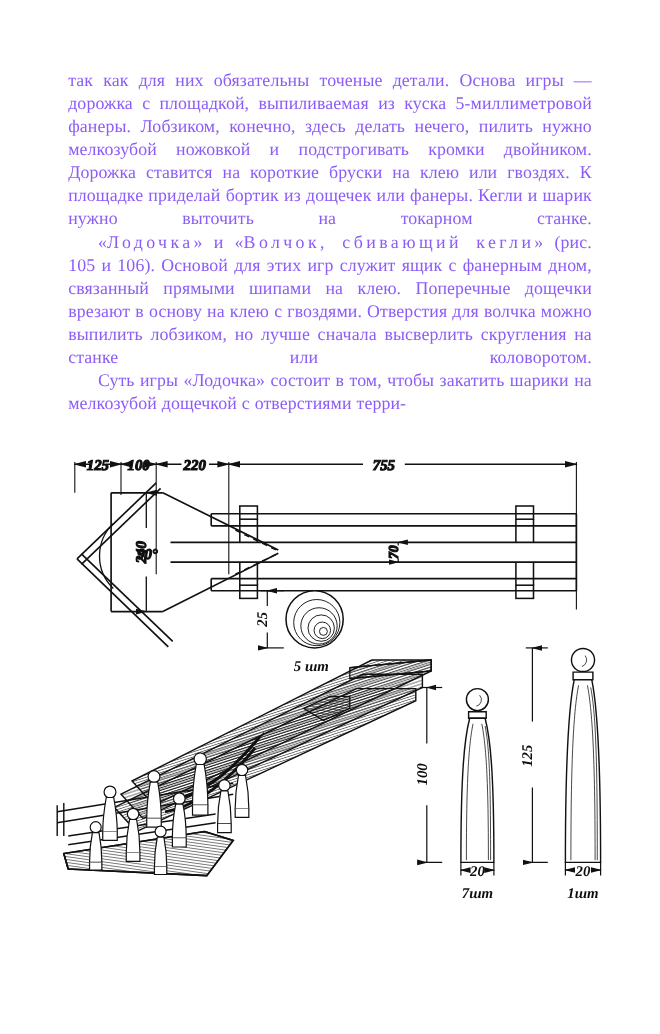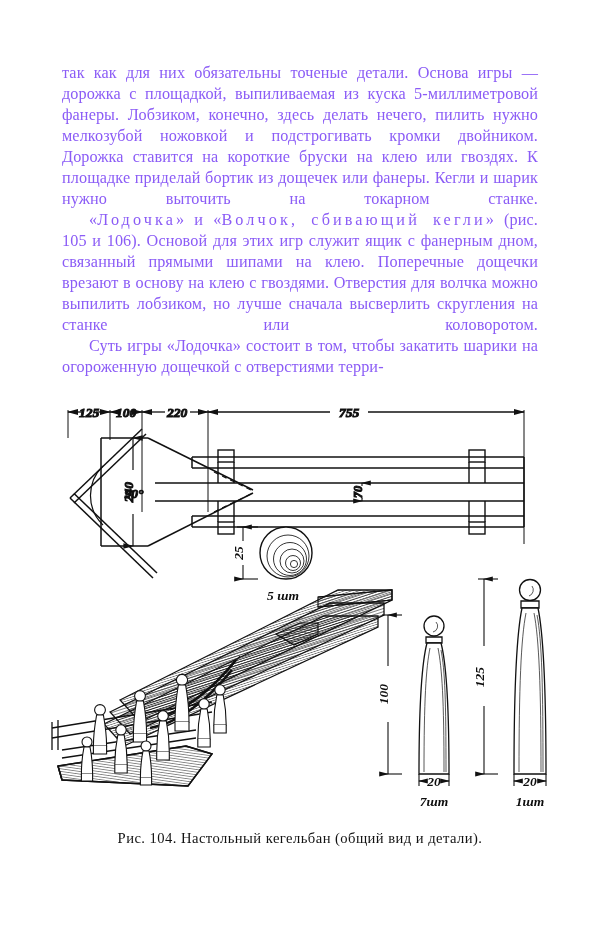--- a/index.html
+++ b/index.html
@@ -47,21 +47,21 @@
     text-indent: 27px;
   }
   .sp {
     letter-spacing: 3.1px;
   }
 
   
   .figure {
     position: absolute;
     left: 0;
-    top: 394px;
+    top: 404px;
     width: 600px;
     height: 430px;
   }
   .figure svg {
     display: block;
   }
 
   .caption {
     position: absolute;
     left: 0;
@@ -93,21 +93,21 @@
   }
 </style>
 </head>
 <body>
 
 <div id="page">
 
   <div class="textblock">
     <p class="para" id="p1"><span>так как для них обязательны точеные детали. Основа игры — дорожка с площадкой, выпиливаемая из куска 5-миллиметровой фанеры. Лобзиком, конечно, здесь делать нечего, пилить нужно мелкозубой ножовкой и подстрогивать кромки двойником. Дорожка ставится на короткие бруски на клею или гвоздях. К площадке приделай бортик из дощечек или фанеры. Кегли и шарик нужно выточить на токарном станке.</span></p>
     <p class="para indent" id="p2"><span>«</span><span class="sp">Лодочка</span><span>» и «</span><span class="sp">Волчок, сбивающий кегли</span><span>» (рис. 105 и 106). Основой для этих игр служит ящик с фанерным дном, связанный прямыми шипами на клею. Поперечные дощечки врезают в основу на клею с гвоздями. Отверстия для волчка можно выпилить лобзиком, но лучше сначала высверлить скругления на станке или коловоротом.</span></p>
-    <p class="para indent last-natural" id="p3"><span>Суть игры «Лодочка» состоит в том, чтобы закатить шарики на огороженную дощечкой с отверстиями терри-</span></p>
+    <p class="para indent last-natural" id="p3"><span>Суть игры «Лодочка» состоит в том, чтобы закатить шарики на мелкозубой дощечкой с отверстиями терри-</span></p>
   </div>
 
   <div class="figure">
     <svg width="600" height="430" viewBox="0 0 600 430" xmlns="http://www.w3.org/2000/svg">
       <defs>
         <marker id="arrL" markerWidth="9" markerHeight="7" refX="8" refY="3.5" orient="auto">
           <path d="M9,3.5 L0,1.2 L0,5.8 Z" fill="#111"></path>
         </marker>
         <marker id="arrR" markerWidth="9" markerHeight="7" refX="1" refY="3.5" orient="auto">
           <path d="M0,3.5 L9,1.2 L9,5.8 Z" fill="#111"></path>
@@ -420,15 +420,14 @@
           <path d="M546,380 L546,392"></path>
           <path d="M514,387 L520,387" marker-start="url(#arrR)"></path>
           <path d="M540,387 L546,387" marker-end="url(#arrL)"></path>
         </g>
         <text class="dimtext" x="530" y="392" text-anchor="middle">20</text>
         <text class="qty" x="530" y="412" text-anchor="middle">1шт</text>
       </g>
     </svg>
   </div>
 
-  <div class="caption">Рис. 104. Настольный кегельбан (общий вид и детали).</div>
 
 </div>
 
 </body></html>

